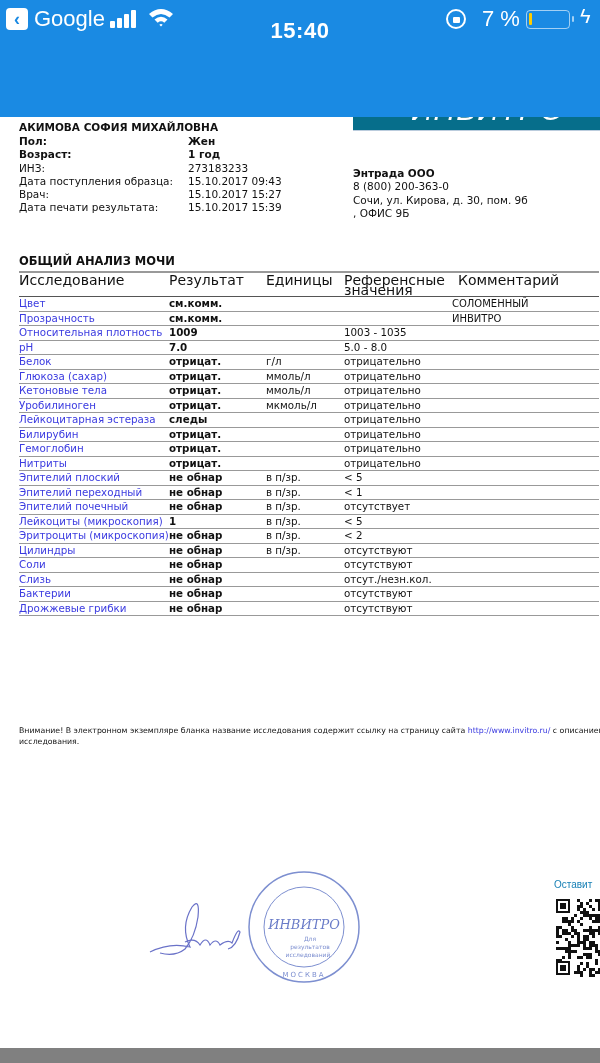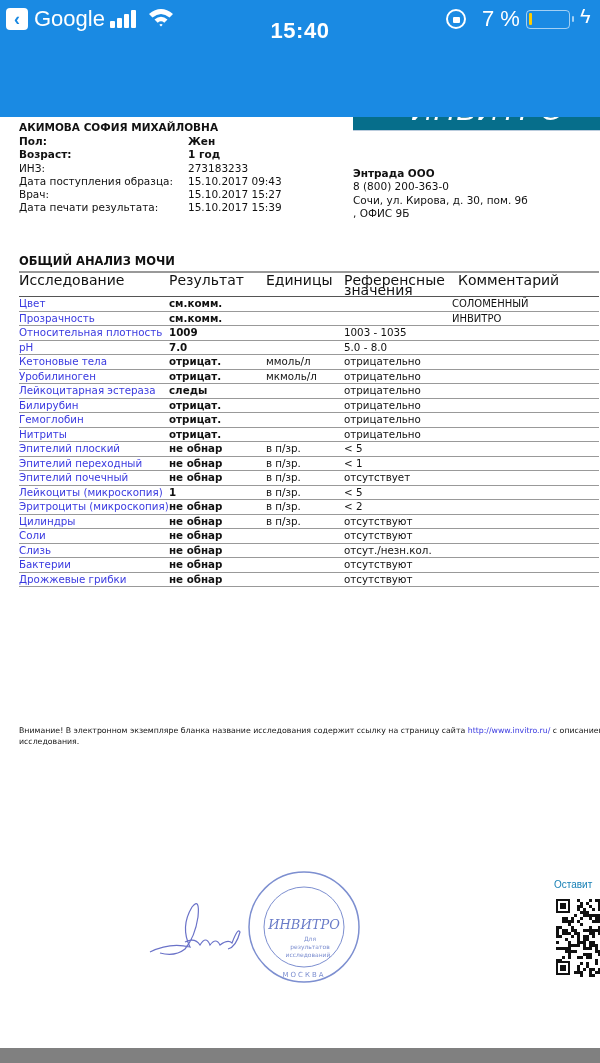--- a/index.html
+++ b/index.html
@@ -171,20 +171,34 @@
           <td class="val">1009</td>
           <td></td>
           <td>1003 - 1035</td>
           <td class="cm"></td>
         </tr>
         <tr>
           <td class="name">pH</td>
           <td class="val">7.0</td>
           <td></td>
           <td>5.0 - 8.0</td>
+          <td class="cm"></td>
+        </tr>
+        <tr>
+          <td class="name">Белок</td>
+          <td class="val">отрицат.</td>
+          <td>г/л</td>
+          <td>отрицательно</td>
+          <td class="cm"></td>
+        </tr>
+        <tr>
+          <td class="name">Глюкоза (сахар)</td>
+          <td class="val">отрицат.</td>
+          <td>ммоль/л</td>
+          <td>отрицательно</td>
           <td class="cm"></td>
         </tr>
         <tr>
           <td class="name">Кетоновые тела</td>
           <td class="val">отрицат.</td>
           <td>ммоль/л</td>
           <td>отрицательно</td>
           <td class="cm"></td>
         </tr>
         <tr>

